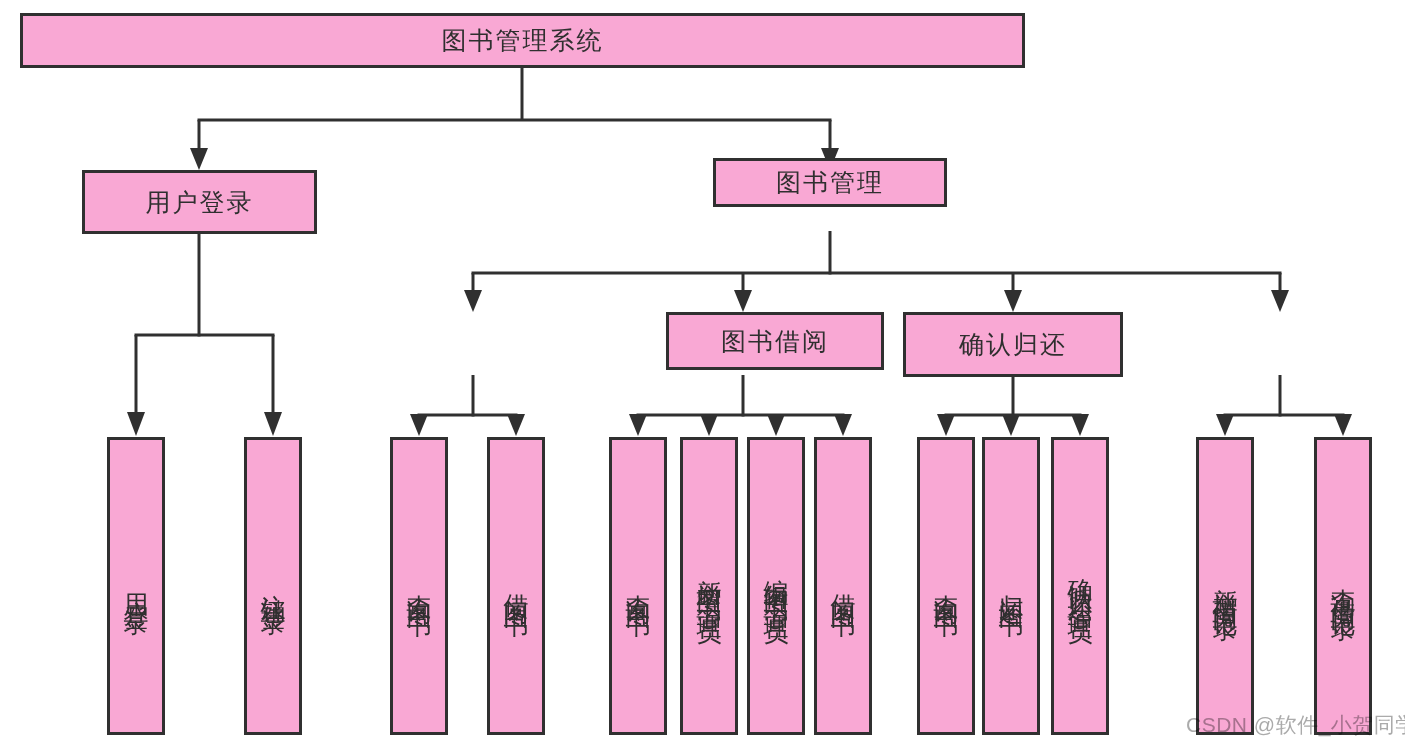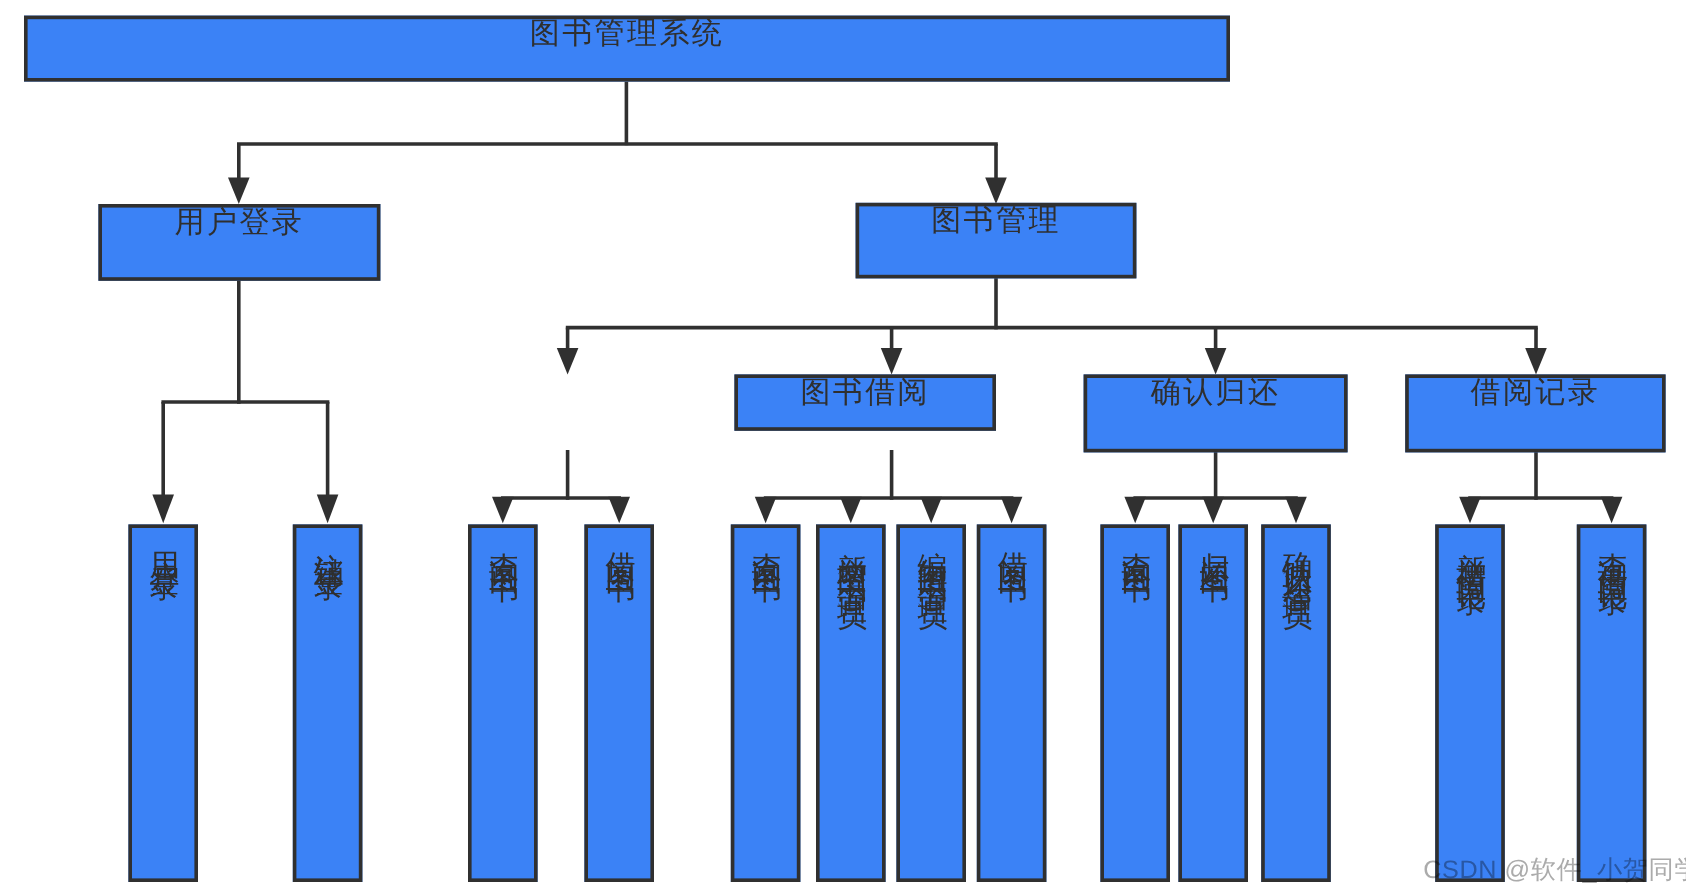--- a/index.html
+++ b/index.html
@@ -2,22 +2,22 @@
 <html><head>
 <meta charset="utf-8">
 <style>
   html,body{margin:0;padding:0;background:#ffffff;}
   .canvas{
     position:relative;width:1405px;height:747px;background:#ffffff;
     font-family:"Liberation Sans",sans-serif;overflow:hidden;
   }
   svg.wires{position:absolute;left:0;top:0;width:1405px;height:747px;}
   .box{
-    position:absolute;background:#3b82f6;border:3px solid #303030;
-    box-sizing:border-box;display:flex;align-items:flex-start;justify-content:center;
+    position:absolute;background:#f9a8d4;border:3px solid #303030;
+    box-sizing:border-box;display:flex;align-items:center;justify-content:center;
   }
   .lbl{
     font-size:25px;color:#2f2f2f;letter-spacing:2px;white-space:nowrap;line-height:1;
   }
   .vbox{width:58px;height:298px;}
   .vlbl{
     writing-mode:vertical-lr;text-orientation:mixed;
     font-size:25px;color:#2f2f2f;letter-spacing:6px;line-height:1;white-space:nowrap;
   }
   .watermark{
@@ -95,32 +95,29 @@
     </g>
   </svg>
 
   <div class="box" style="left:20px;top:13px;width:1005px;height:55px">
     <span class="lbl">图书管理系统</span>
   </div>
 
   <div class="box" style="left:82px;top:170px;width:235px;height:64px">
     <span class="lbl">用户登录</span>
   </div>
-  <div class="box" style="left:713px;top:169px;width:234px;height:63px">
+  <div class="box" style="left:713px;top:158px;width:234px;height:49px">
     <span class="lbl">图书管理</span>
   </div>
 
-  <div class="box" style="left:612px;top:312px;width:218px;height:47px">
+  <div class="box" style="left:666px;top:312px;width:218px;height:58px">
     <span class="lbl">图书借阅</span>
   </div>
   <div class="box" style="left:903px;top:312px;width:220px;height:65px">
     <span class="lbl">确认归还</span>
-  </div>
-  <div class="box" style="left:1171px;top:312px;width:217px;height:65px">
-    <span class="lbl">借阅记录</span>
   </div>
 
   <div class="box vbox" style="left:107px;top:437px">
     <span class="vlbl">用户登录</span>
   </div>
   <div class="box vbox" style="left:244px;top:437px">
     <span class="vlbl">注销登录</span>
   </div>
 
   <div class="box vbox" style="left:390px;top:437px">

